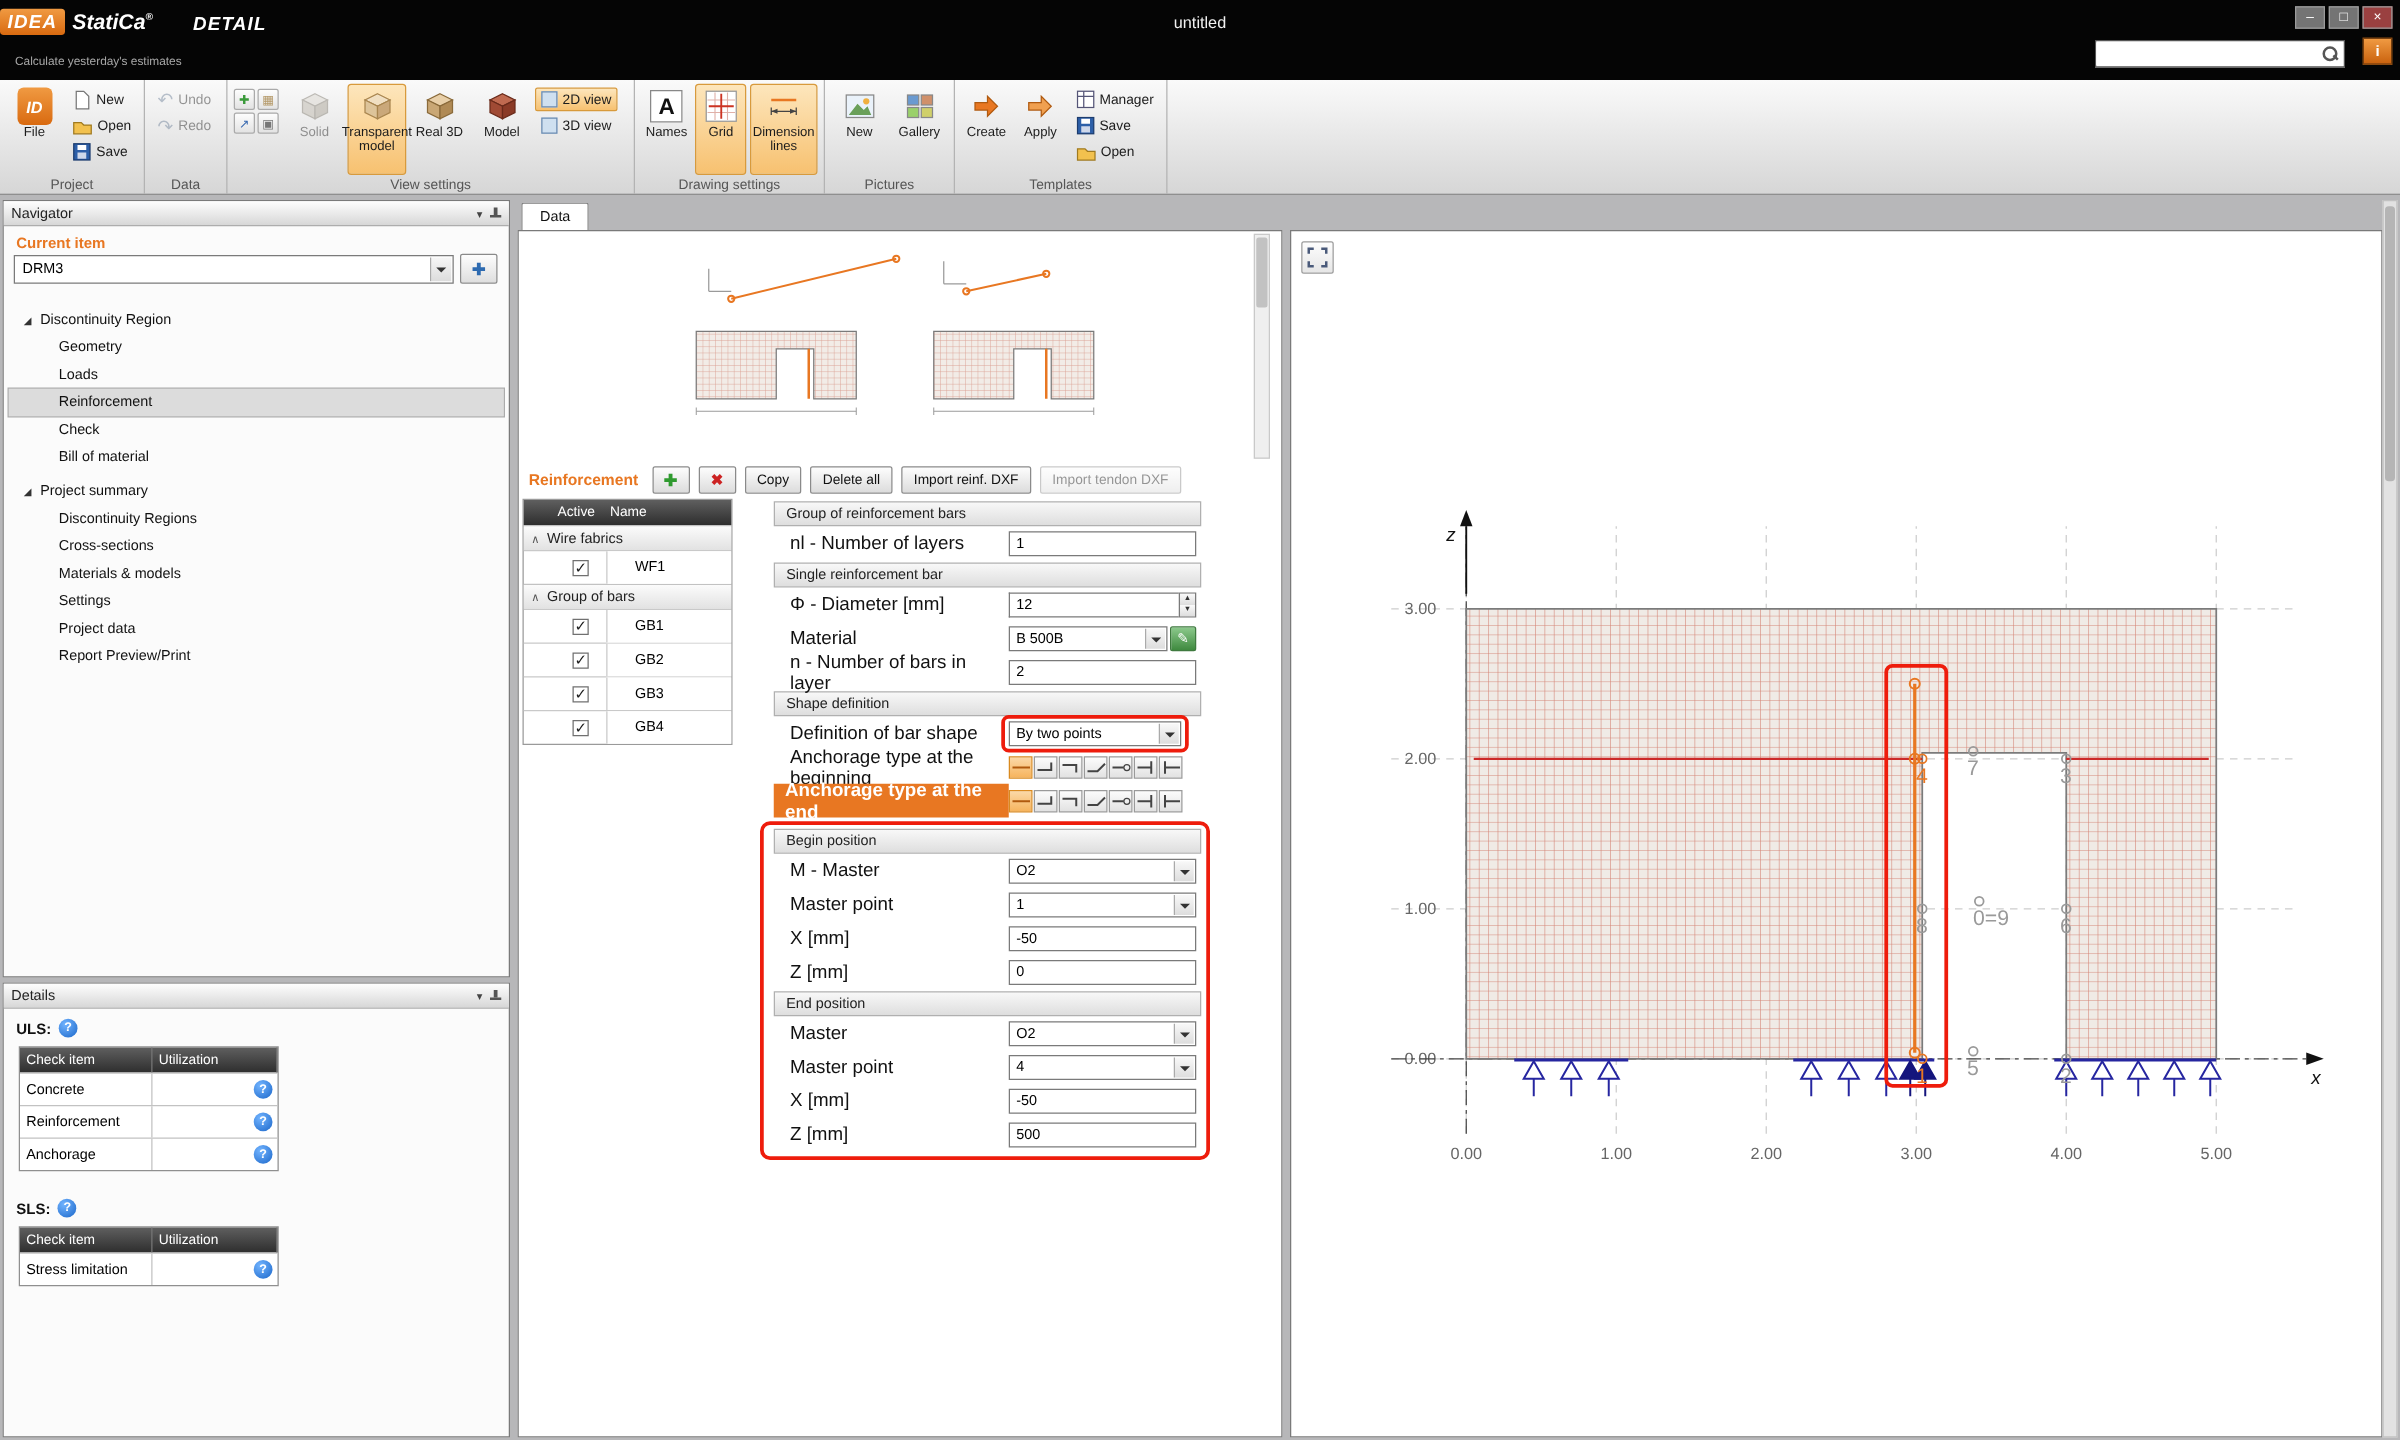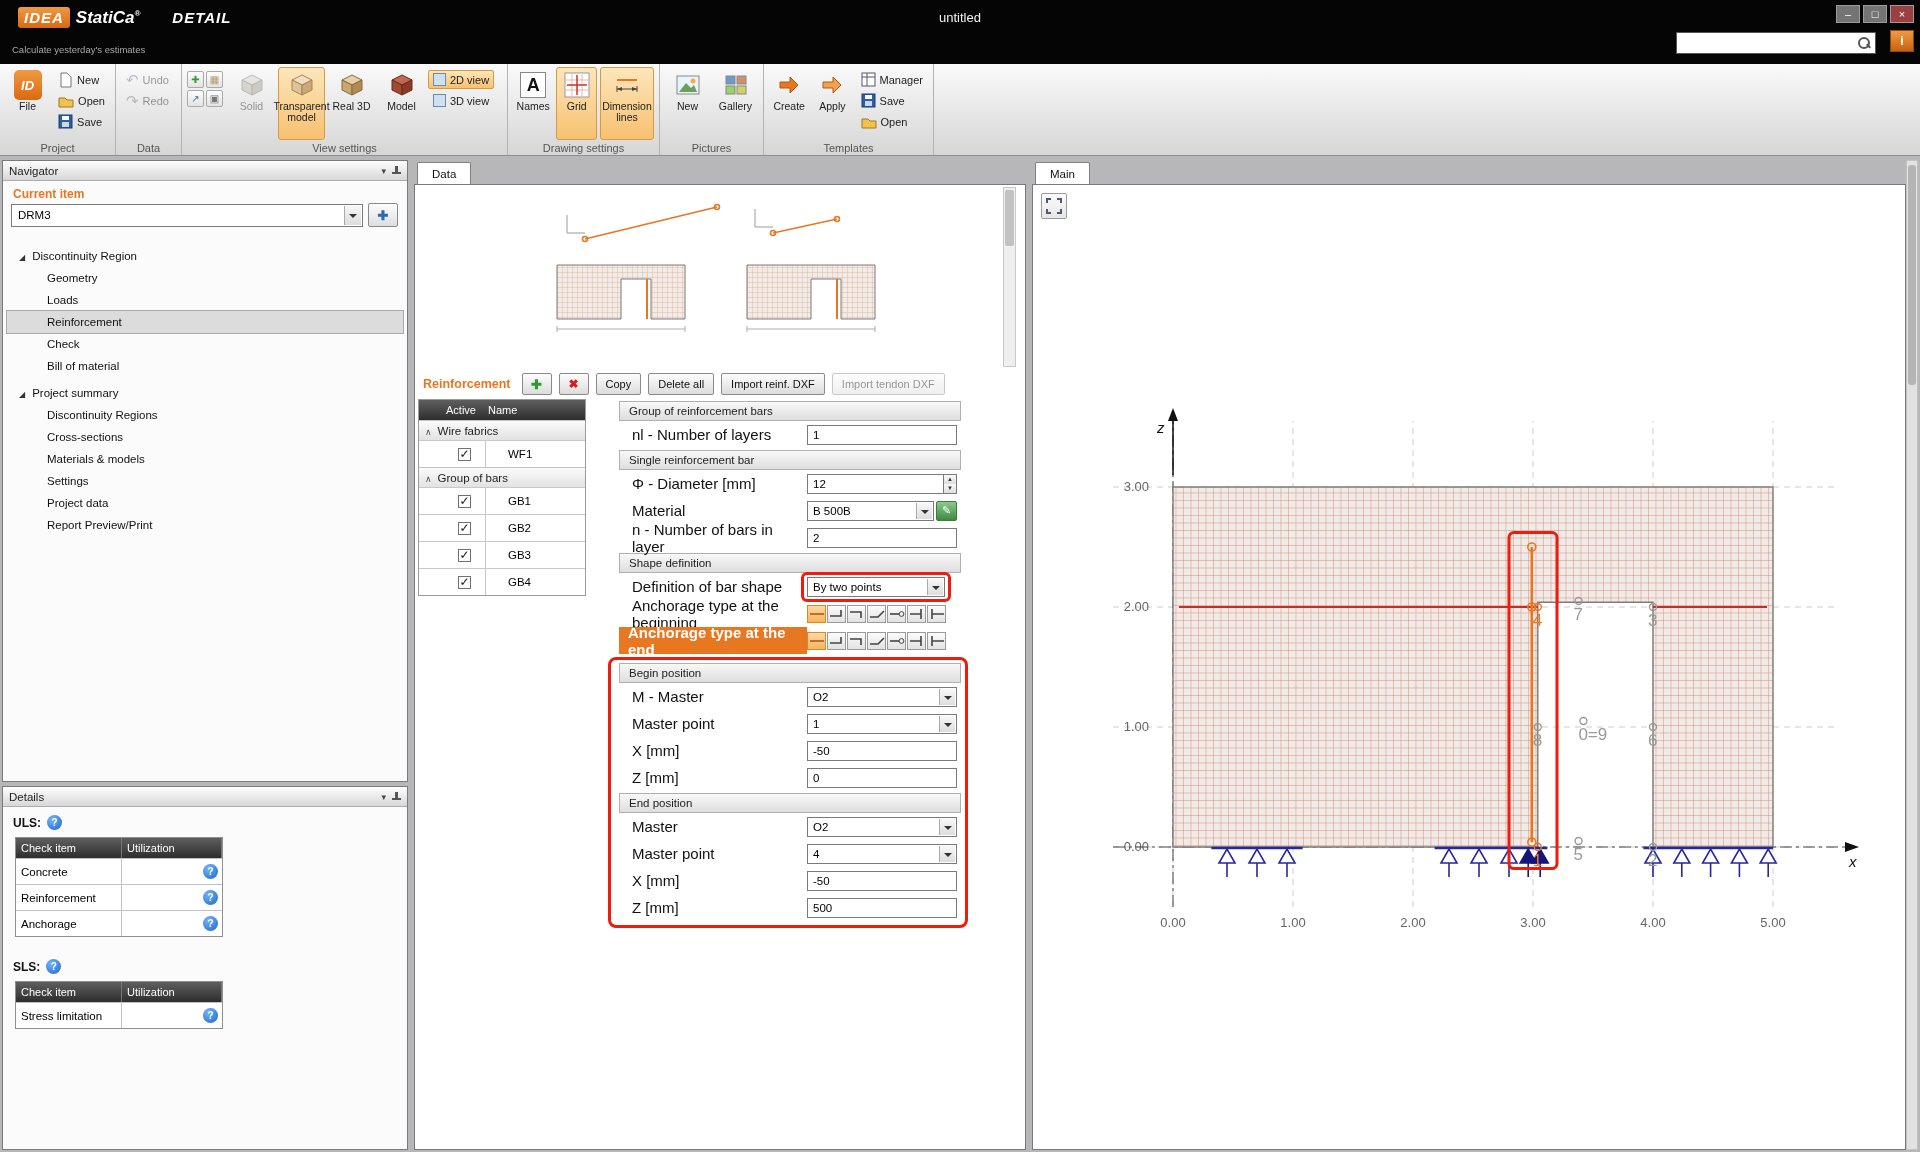--- a/index.html
+++ b/index.html
@@ -1,21 +1,21 @@
 <!DOCTYPE html>
 <html><head>
 <meta charset="utf-8">
 <style>
   *{margin:0;padding:0;box-sizing:border-box}
   html,body{width:1920px;height:1152px;overflow:hidden;font-family:"Liberation Sans",sans-serif;background:#b7b7b9}
   #app{position:absolute;inset:0;width:1920px;height:1152px;background:#b7b7b9}
 
   
   .titlebar{position:absolute;left:0;top:0;width:1920px;height:64px;background:#050505;color:#fff}
-  .logo-area{position:absolute;left:18px;top:7px;display:flex;align-items:center;gap:6px}
+  .logo-area{position:absolute;left:0;top:7px;display:flex;align-items:flex-end;gap:6px}
   .logo-box{background:linear-gradient(#f09a42,#d96a10);color:#fff;font-weight:bold;font-style:italic;
             font-size:15px;padding:2px 6px;border-radius:3px;letter-spacing:1px}
   .logo-name{font-size:17px;font-weight:bold;font-style:italic}
   .logo-name sup{font-size:8px}
   .module{font-size:15px;font-weight:bold;font-style:italic;margin-left:26px;letter-spacing:1px}
   .tagline{position:absolute;left:12px;top:44px;font-size:9.5px;color:#a8a8a8}
   .doc-title{position:absolute;left:50%;top:10px;transform:translateX(-50%);font-size:13px;color:#f2f2f2}
   .win-btns{position:absolute;right:6px;top:5px;display:flex;gap:3px}
   .win-btn{width:24px;height:18px;background:#747474;border:1px solid #9b9b9b;color:#fff;font-size:11px;
            display:flex;align-items:center;justify-content:center;cursor:default}
@@ -841,23 +841,20 @@
             <span class="pfield">
                 <input class="pinput" value="500" style="">
               </span>
           </div>
         </div>
       </div>
     </div>
   </div>
 
   <div class="dockzone" style="left:1032px;top:160px;width:874px;height:990px">
-    <div class="tabstrip">
-      <div class="tab">Main</div>
-    </div>
     <div class="dockbody">
       <div class="fit-btn">
         <svg width="18" height="18">
             <path d="M2,6 V2 H6 M12,2 H16 V6 M16,12 V16 H12 M6,16 H2 V12" stroke="#4a5a7a" stroke-width="2" fill="none"></path>
           </svg>
       </div>
       <svg id="main-svg" width="872" height="964">
         <defs>
           <pattern id="mesh" width="7.5" height="7.5" patternUnits="userSpaceOnUse">
             <rect width="7.5" height="7.5" fill="#f0ebe6"></rect>

